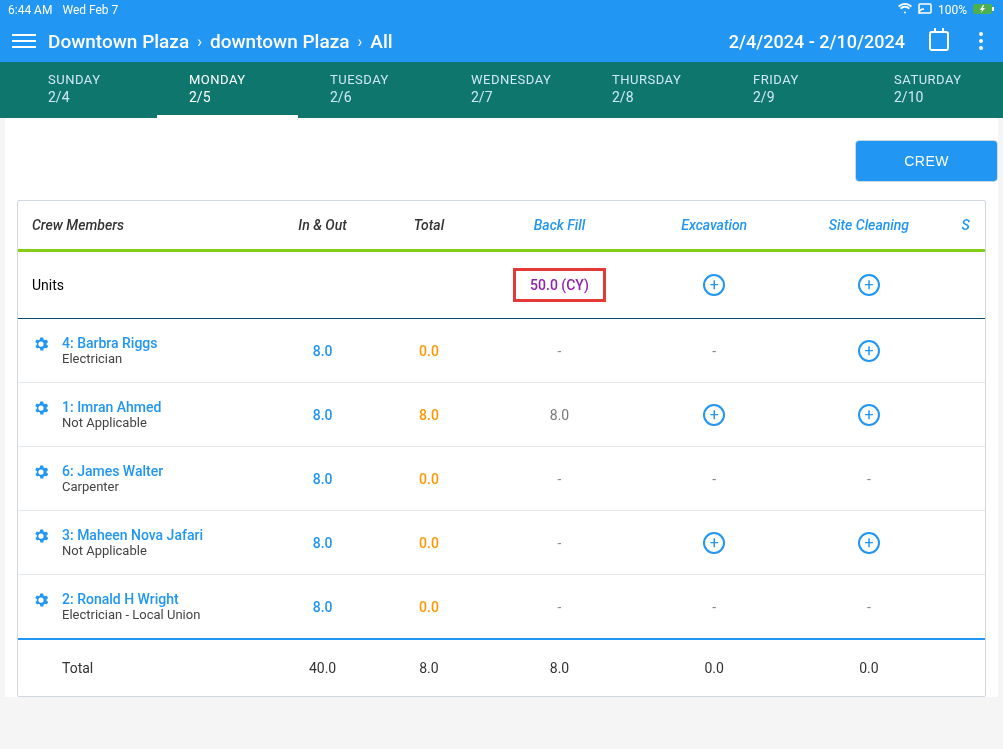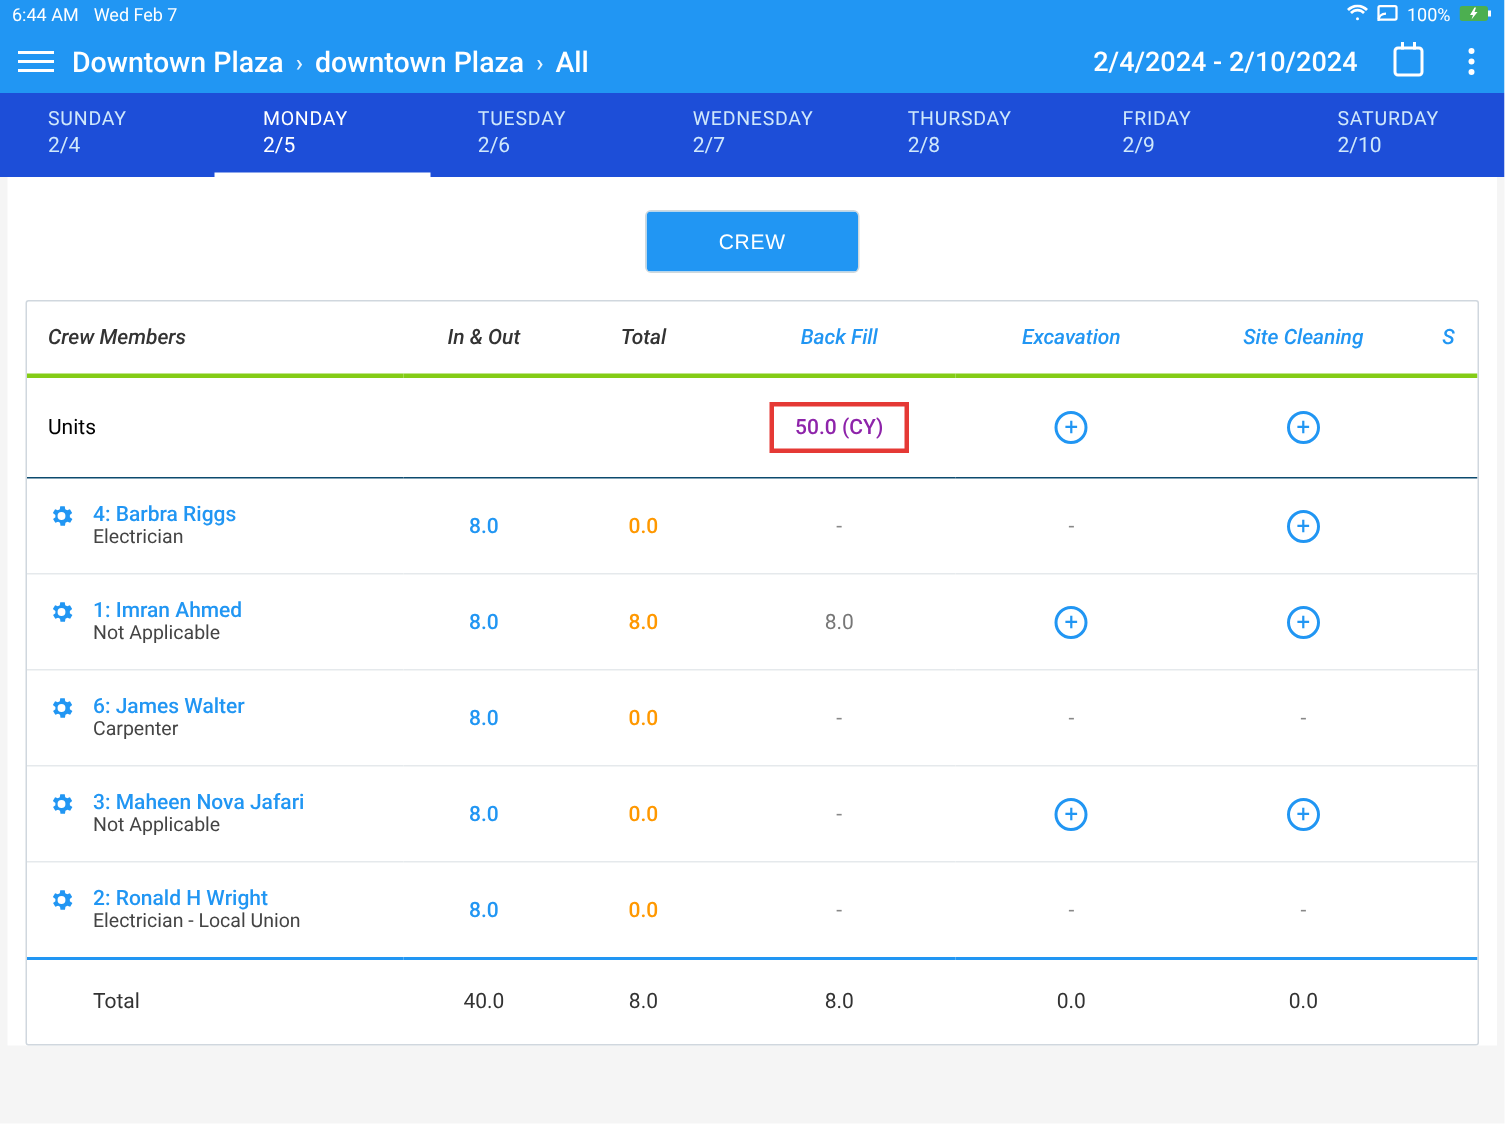--- a/index.html
+++ b/index.html
@@ -35,38 +35,38 @@
   .menu-icon span { height:2px; background:#fff; }
   .breadcrumb { flex:1; display:flex; align-items:center; gap:8px; font-size:19px; font-weight:500;text-align:center; }
   .chev { font-size:16px; opacity:.9; }
   .date-range { font-size:18px; font-weight:500; }
   .cal-icon { width:20px; height:20px; border:2px solid #fff; border-radius:3px; position:relative; margin-left:12px;}
   .cal-icon::before { content:""; position:absolute; top:-5px; left:3px; width:2px; height:5px; background:#fff;}
   .cal-icon::after { content:""; position:absolute; top:-5px; right:3px; width:2px; height:5px; background:#fff;}
   .more-icon { width:20px; display:flex; flex-direction:column; align-items:center; gap:3px; margin-left:10px; cursor:pointer;}
   .more-icon span { width:4px; height:4px; background:#fff; border-radius:50%; }
   .days-row {
-    background:#1d4ed8;
+    background:#0f766e;
     display:flex;
     color:#cfe8fb;
     font-size:13px;
-    padding: 4px 0 0 0;
+    padding: 4px 0 0 16px;
   }
   .day {
     flex:1;
     padding:6px 0 10px 32px;
     cursor:pointer;
     border-bottom:3px solid transparent;
   }
   .day.active { color:#fff; border-bottom:3px solid #fff; }
   .day-name { font-size:13px; letter-spacing:.5px;}
   .day-date { font-size:14px; margin-top:2px;}
   .content { background:#fff; margin:0 5px 5px 5px; }
   .toggle-wrap {
-    display:flex; justify-content:center; padding:22px 0 18px;
+    display:flex; justify-content:flex-end; padding:22px 0 18px;
   }
   .toggle {
     display:flex; border-radius:4px; overflow:hidden;
     border:1px solid #cfd8dc;
   }
   .toggle button {
     border:none; padding:12px 48px; font-size:14px; font-weight:500;
     cursor:pointer; letter-spacing:.5px;
   }
   .toggle .active { background:#2196F3; color:#fff; }

